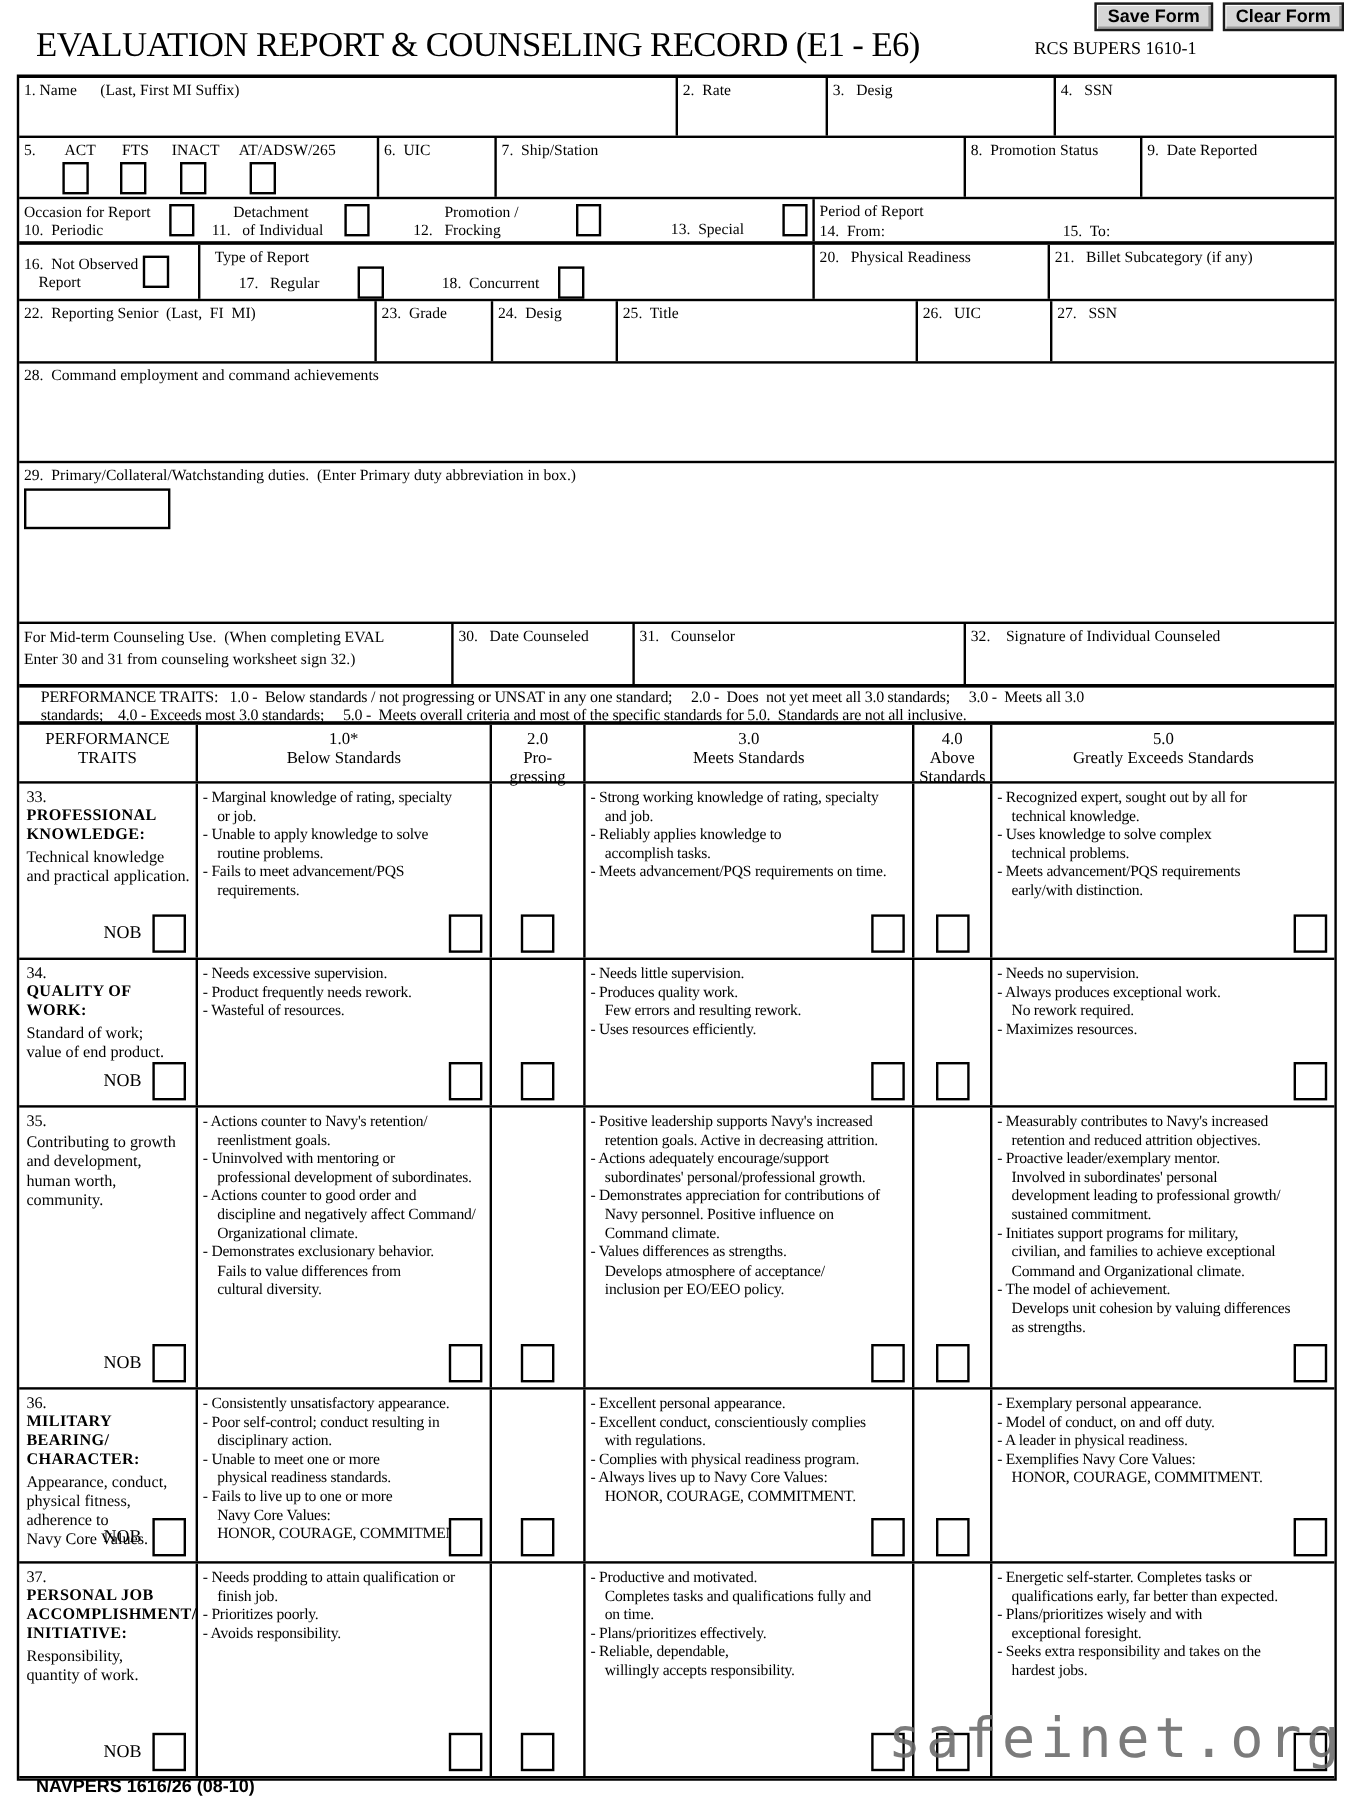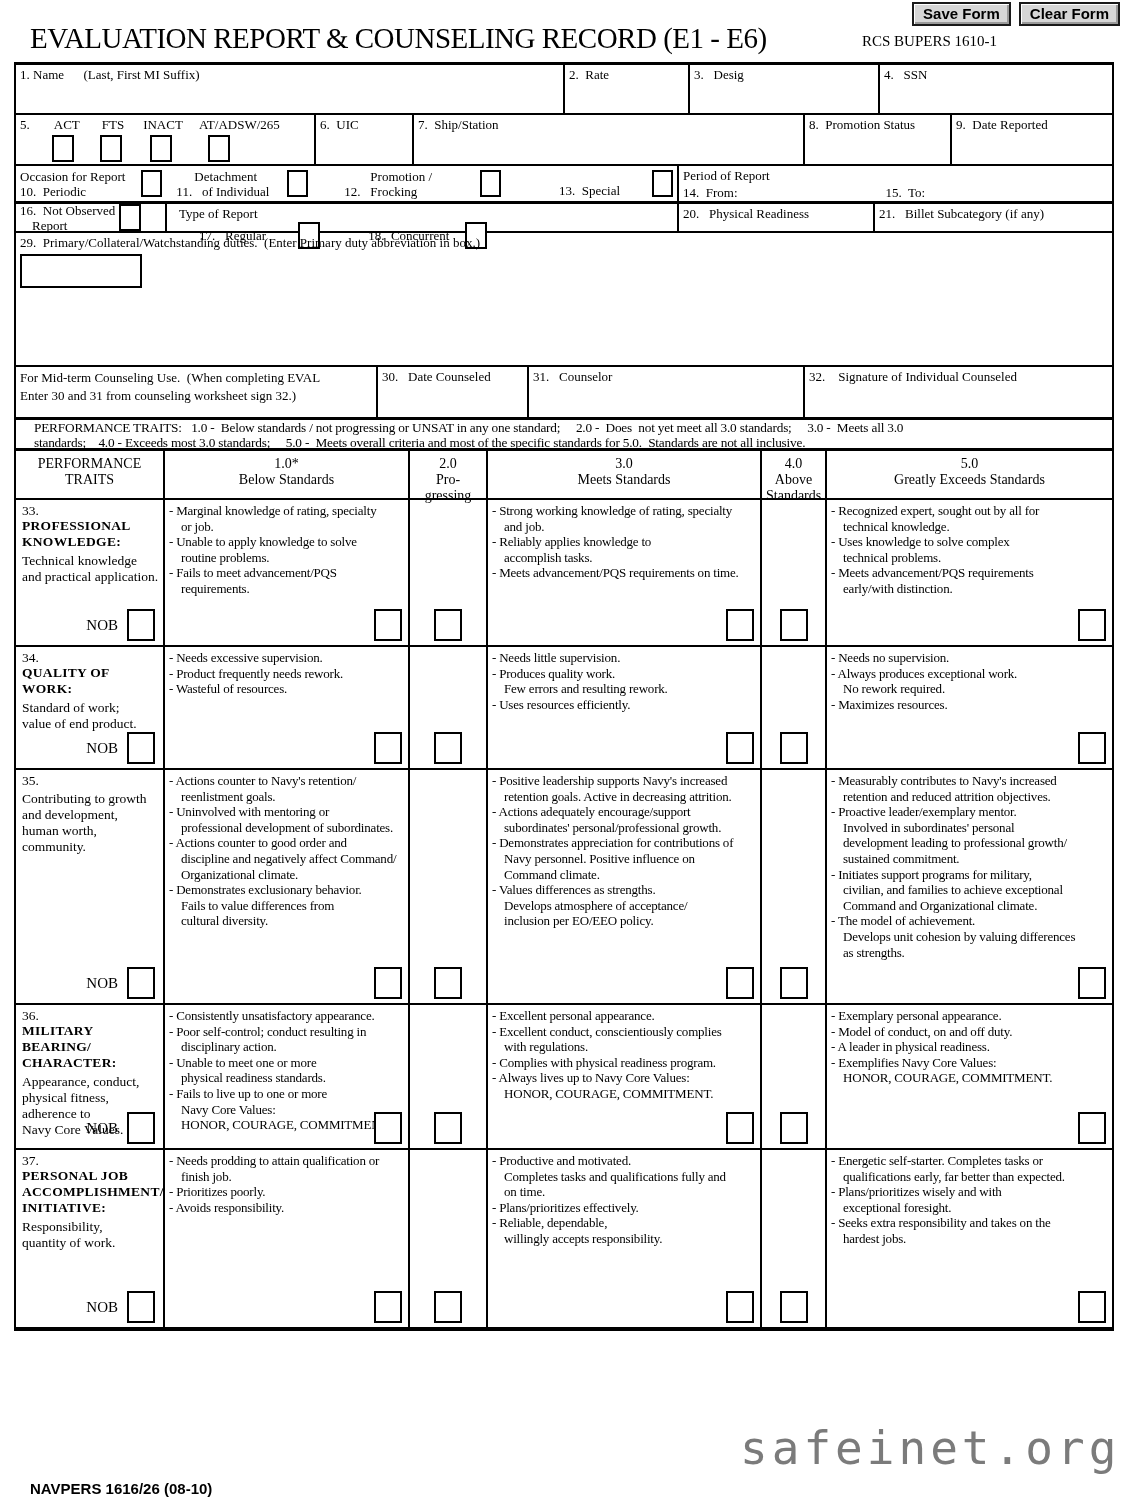--- a/index.html
+++ b/index.html
@@ -113,42 +113,55 @@
       <div class="lbl">Period of Report</div>
       <div style="display:flex;margin-top:1px;">
         <span class="lbl">14.  From:</span>
         <span style="width:148px;"></span>
         <span class="lbl">15.  To:</span>
         <span style="flex:1;"></span>
       </div>
     </div>
   </div>
 
-  <div class="frow" style="height:29px;">
+  <div class="frow" style="height:47px;">
     <div class="cell" style="width:151px;display:flex;align-items:center;">
       <div class="stack">
         <span class="lbl">16.  Not Observed</span>
         <span class="lbl" style="padding-left:12px;">Report</span>
       </div>
       <span class="cb" style="margin-left:4px;"></span>
     </div>
     <div class="cell" style="width:512px;">
       <div class="lbl" style="padding-left:8px;">Type of Report</div>
       <div style="display:flex;align-items:center;margin-top:0;">
         <span class="lbl" style="margin-left:28px;">17.   Regular</span>
         <span class="cb" style="margin-left:32px;"></span>
         <span class="lbl" style="margin-left:48px;">18.  Concurrent</span>
         <span class="cb" style="margin-left:16px;"></span>
       </div>
     </div>
     <div class="cell" style="width:196px;"><span class="lbl">20.   Physical Readiness</span></div>
     <div class="cell" style="width:237px;"><span class="lbl">21.   Billet Subcategory (if any)</span></div>
   </div>
 
-
+  <div class="frow" style="height:52px;">
+    <div class="cell" style="width:298px;"><span class="lbl">22.  Reporting Senior  (Last,  FI  MI)</span></div>
+    <div class="cell" style="width:97px;"><span class="lbl">23.  Grade</span></div>
+    <div class="cell" style="width:104px;"><span class="lbl">24.  Desig</span></div>
+    <div class="cell" style="width:250px;"><span class="lbl">25.  Title</span></div>
+    <div class="cell" style="width:112px;"><span class="lbl">26.   UIC</span></div>
+    <div class="cell" style="width:235px;"><span class="lbl">27.   SSN</span></div>
+  </div>
+
+  <div class="frow" style="height:83px;">
+    <div class="cell" style="width:1096px;">
+      <span class="lbl">28.  Command employment and command achievements</span>
+    </div>
+  </div>
 
   <div class="frow" style="height:134px;">
     <div class="cell" style="width:1096px;">
       <span class="lbl">29.  Primary/Collateral/Watchstanding duties.  (Enter Primary duty abbreviation in box.)</span>
       <div style="width:118px;height:30px;border:2px solid #000;margin-top:3px;"></div>
     </div>
   </div>
 
   <div class="frow" style="height:53px;border-bottom-width:3px;">
     <div class="cell" style="width:362px;">

